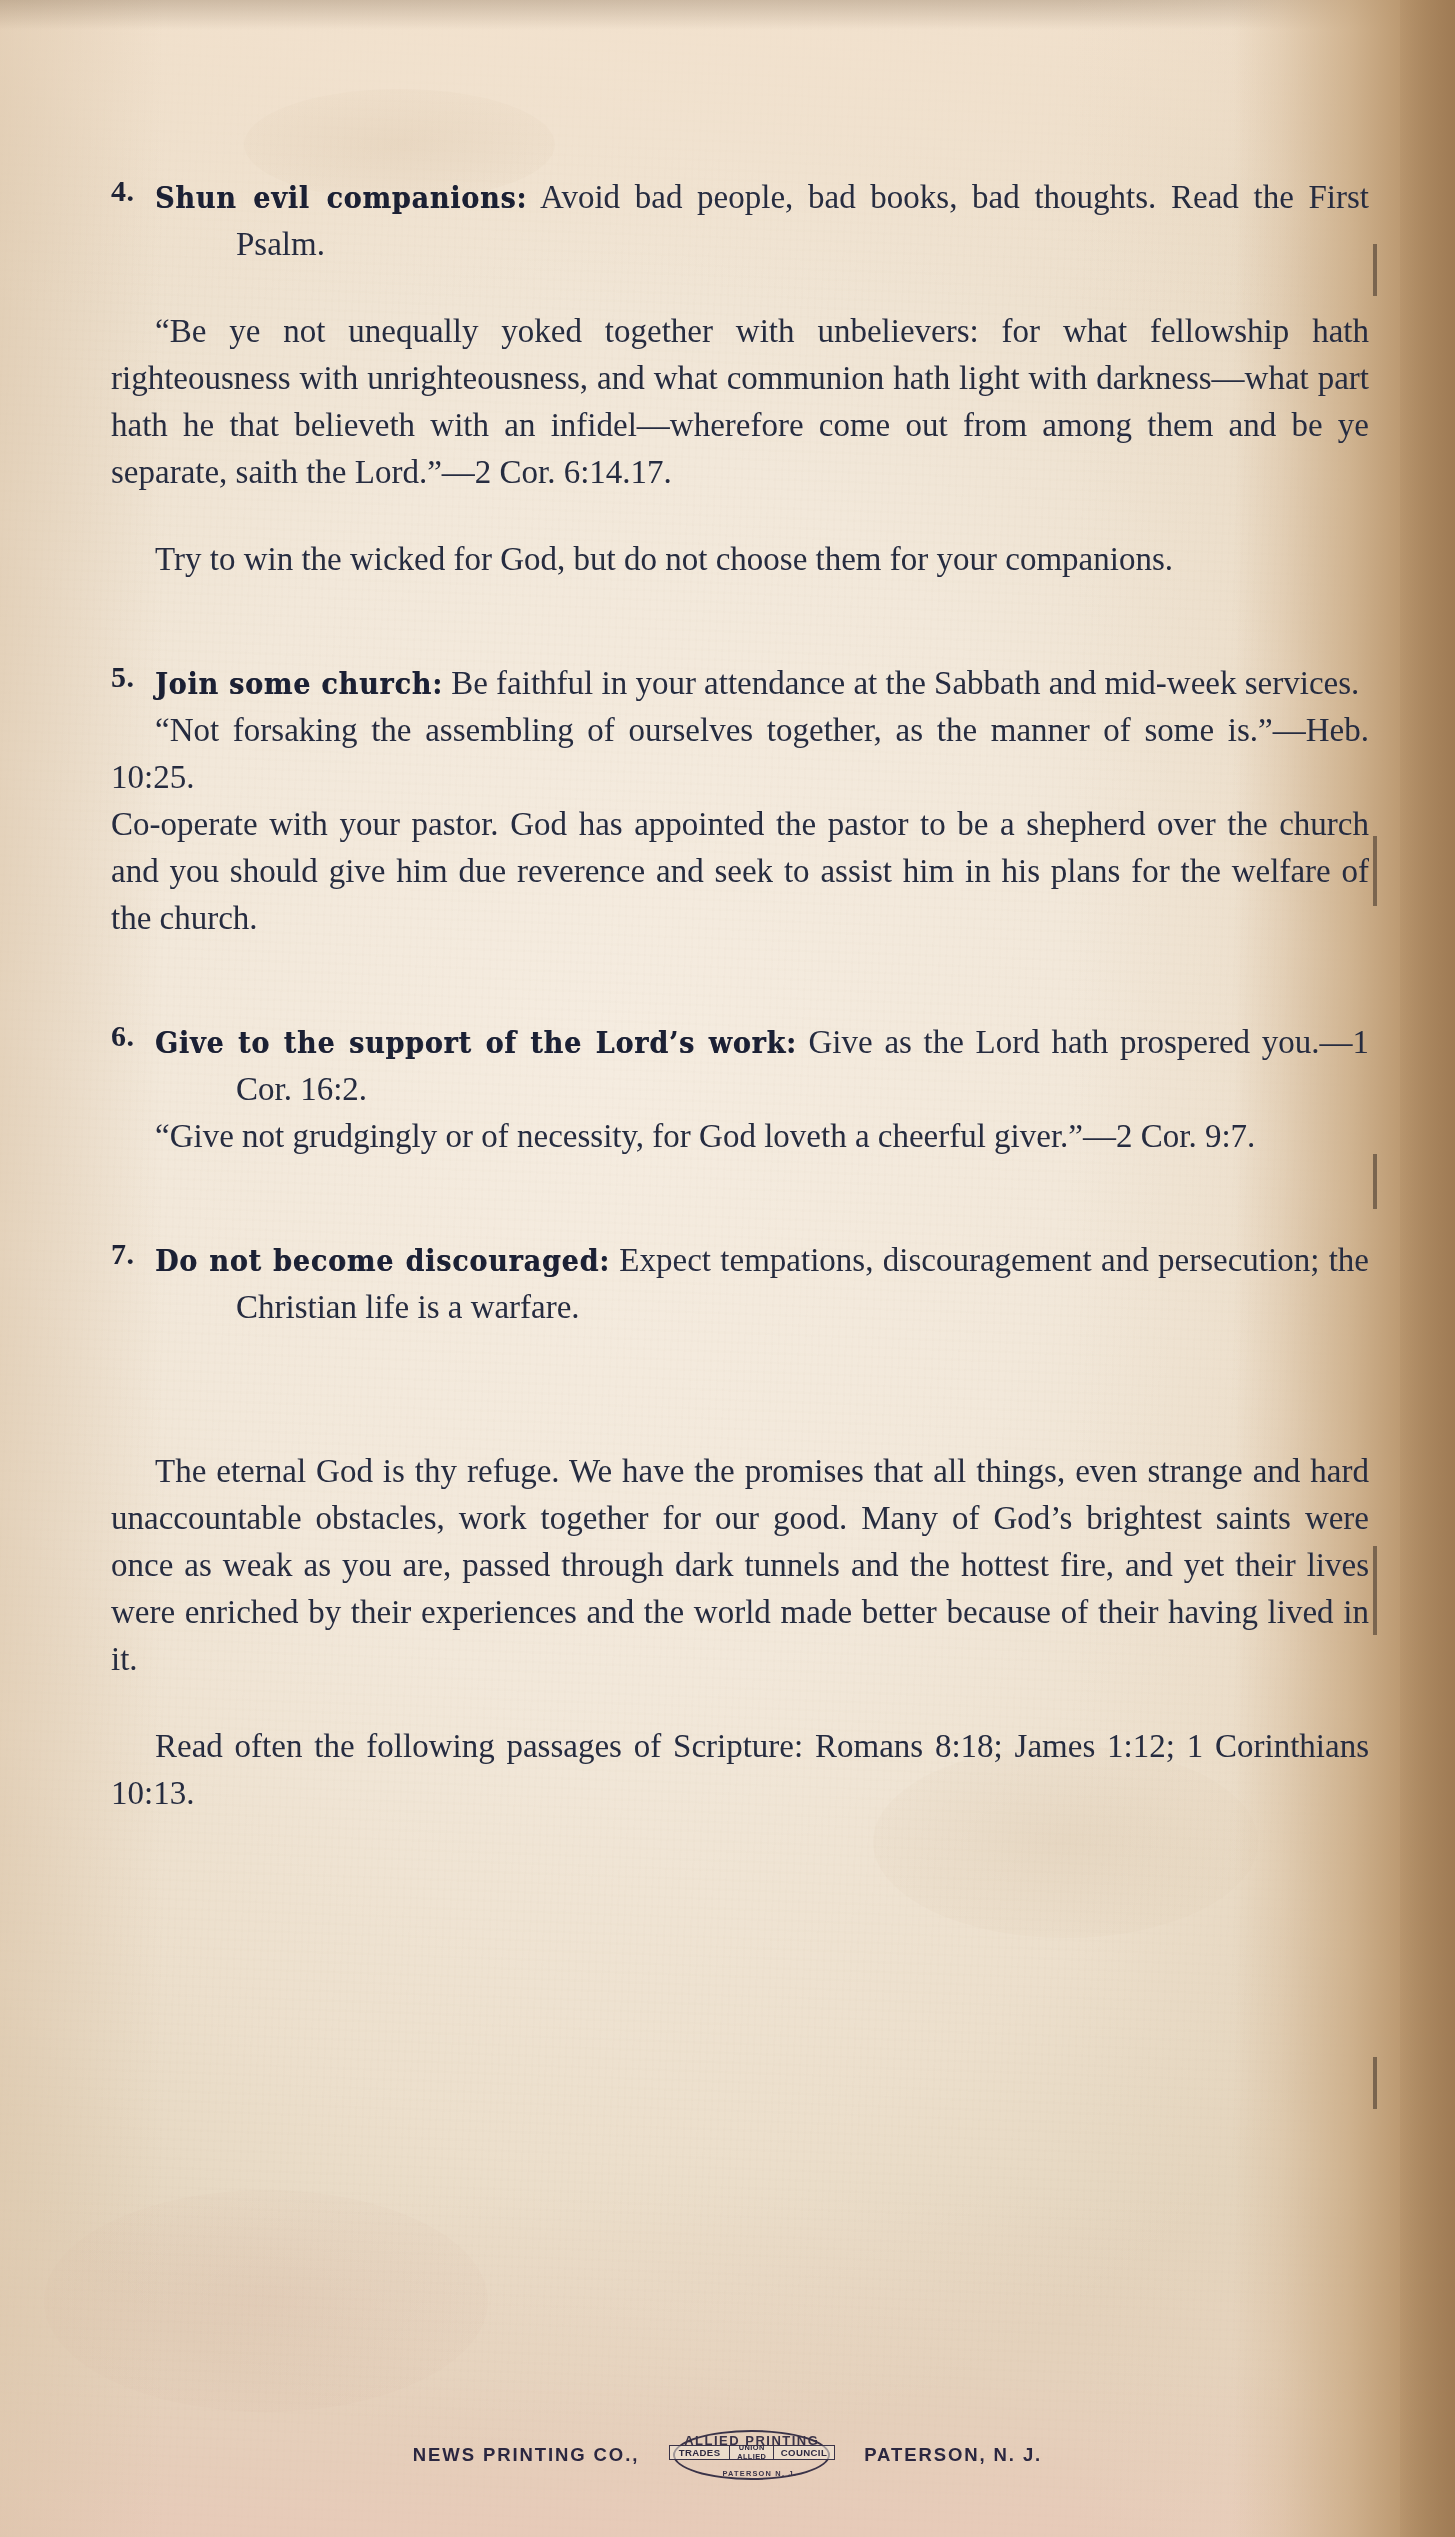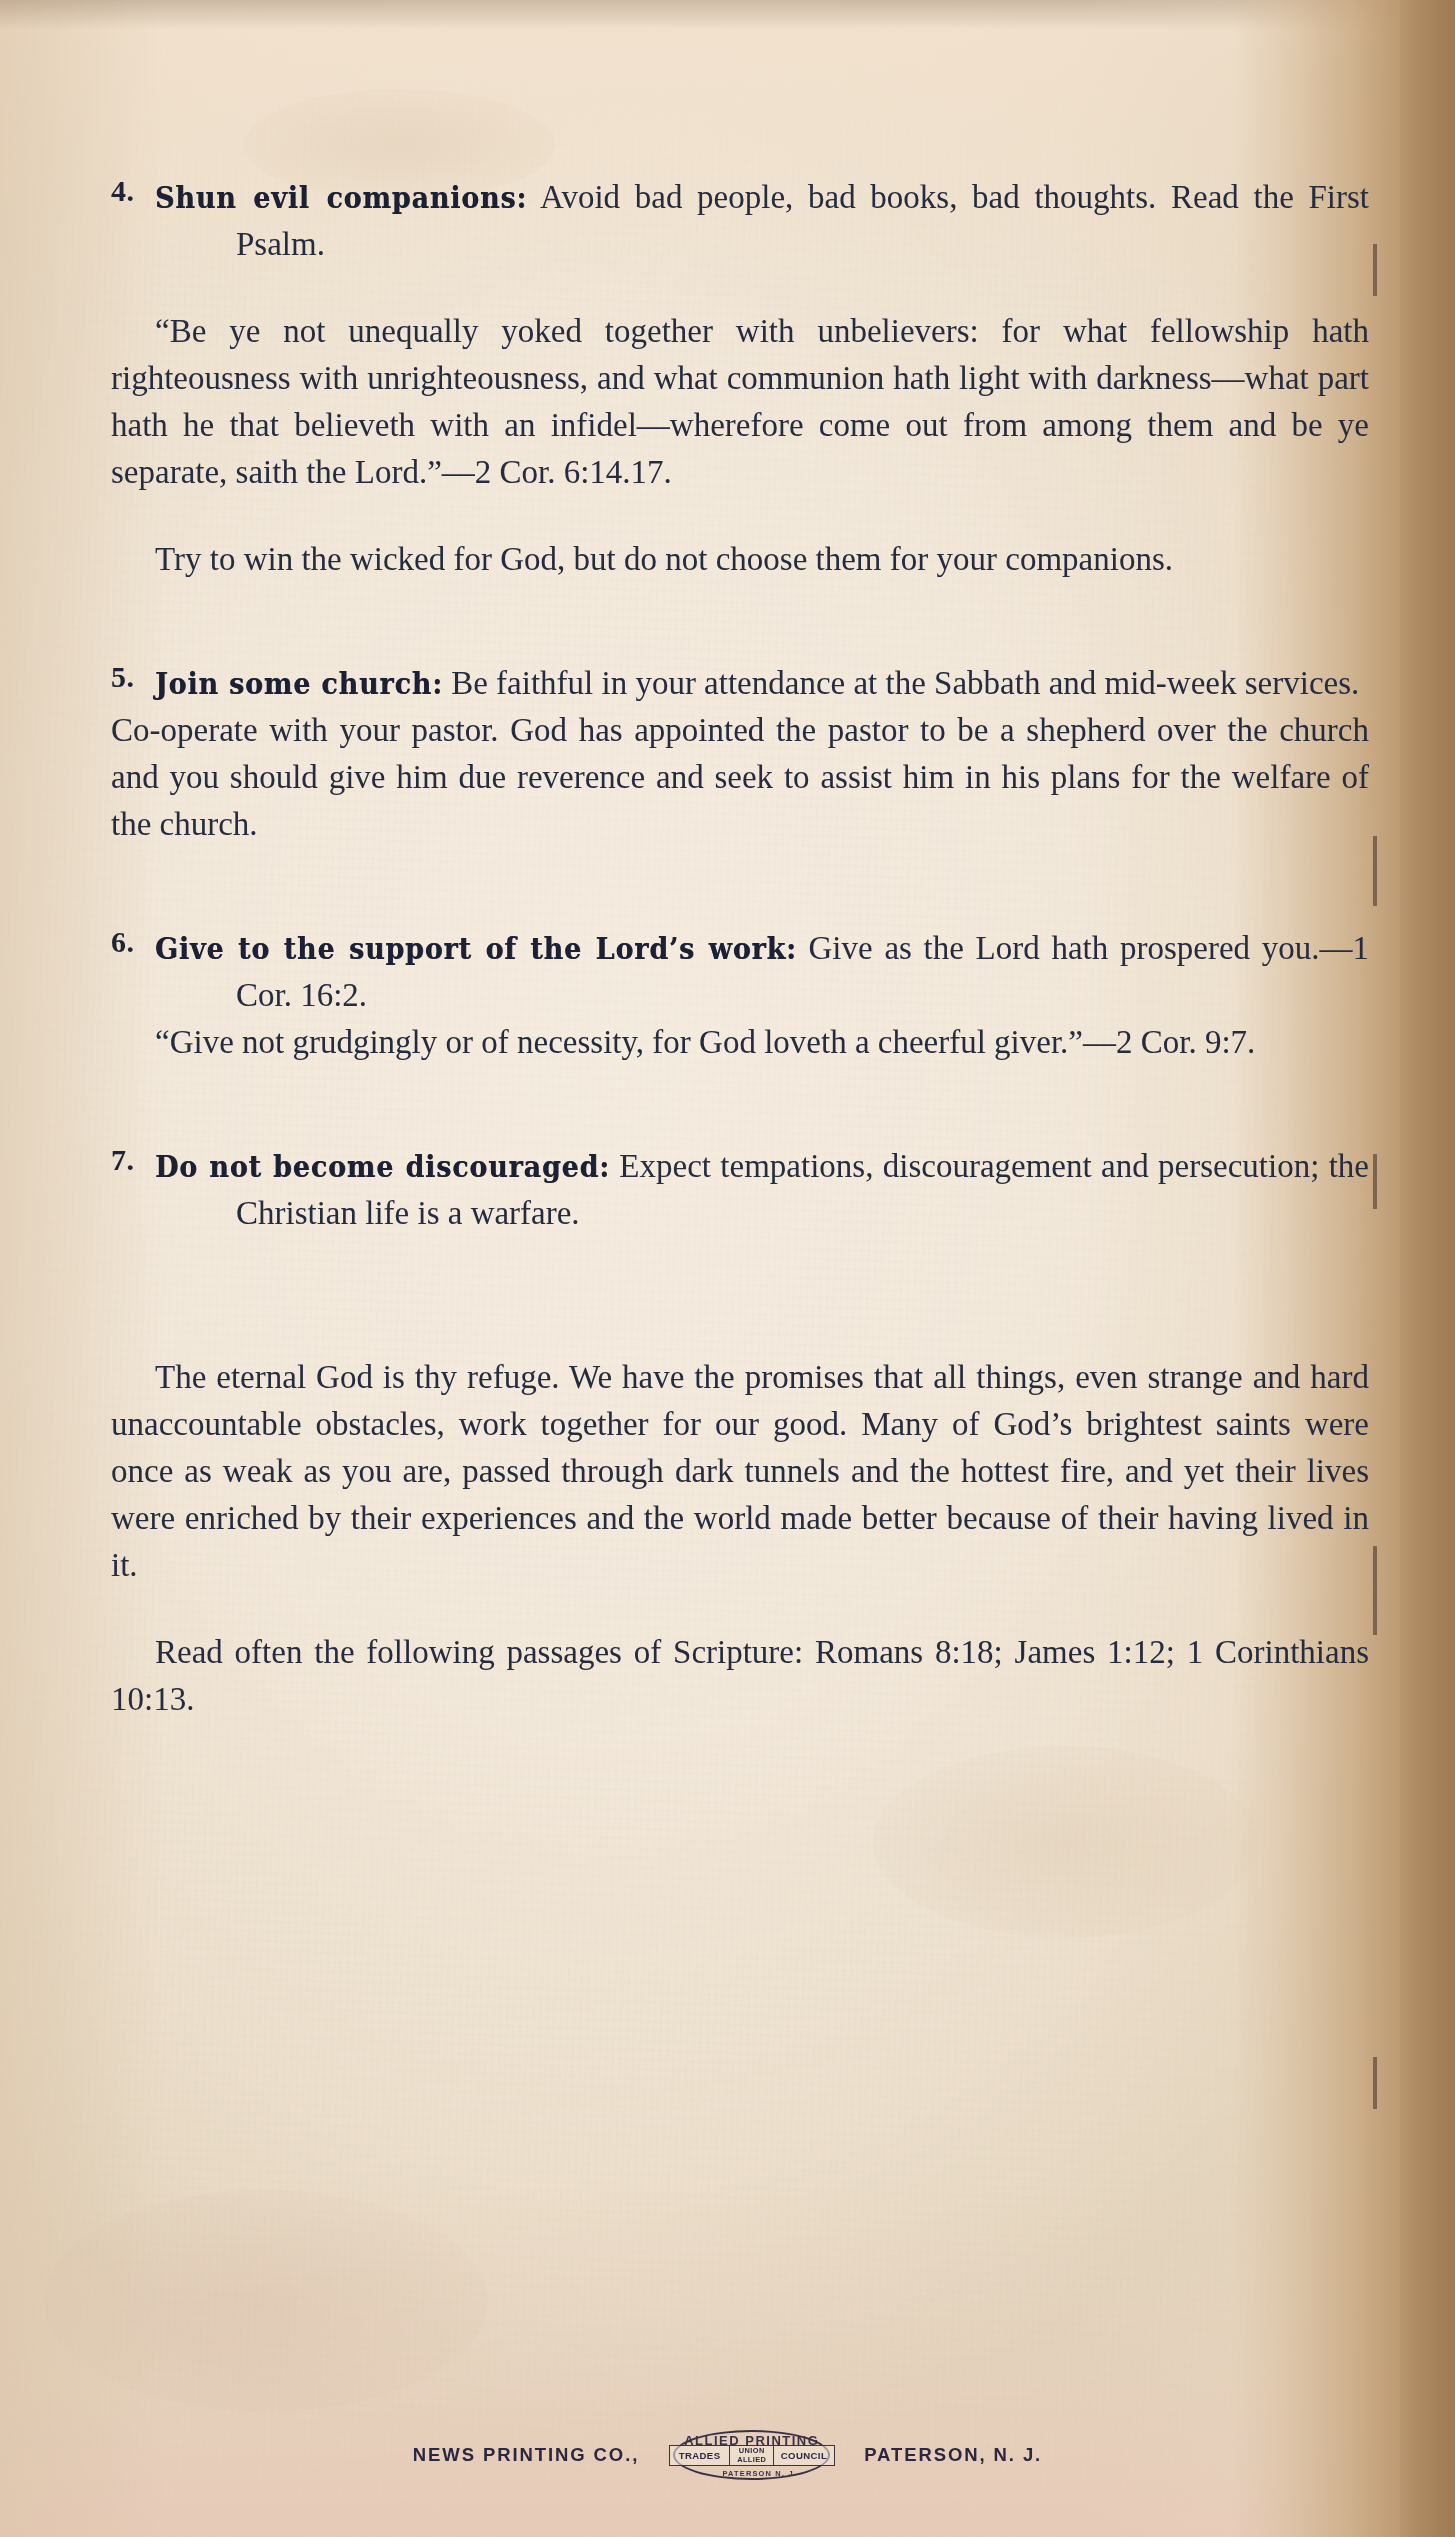--- a/index.html
+++ b/index.html
@@ -212,21 +212,21 @@
     font-size: 7.4px;
     font-weight: bold;
     letter-spacing: 1.2px;
     color: #3a3348;
   }
   .union-bar {
     position: absolute;
     top: 15px;
     left: -4.4px;
     right: -4.4px;
-    height: 21px;
+    height: 15px;
     display: flex;
     align-items: stretch;
     text-align: center;
   }
   .union-cell {
     flex: 1;
     border: 1.5px solid #3a3348;
     display: flex;
     align-items: center;
     justify-content: center;
@@ -297,20 +297,21 @@
 
     <p class="indent">Try to win the wicked for God, but do not choose them for your companions.</p>
 
     <div class="gap-xl"></div>
 
     <div class="item">
       <span class="num">5.</span>
       <p class="hang lead"><span class="gothic">Join some church:</span><span> Be faithful in your attendance at the Sabbath and mid-week services.</span></p>
     </div>
 
+    <p class="indent">“Not forsaking the assembling of ourselves together, as the manner of some is.”—Heb. 10:25.</p>
     <p>Co-operate with your pastor.  God has appointed the pastor to be a shepherd over the church and you should give him due reverence and seek to assist him in his plans for the welfare of the church.</p>
 
     <div class="gap-xl"></div>
 
     <div class="item">
       <span class="num">6.</span>
       <p class="hang lead"><span class="gothic">Give to the support of the Lord’s work:</span><span>  Give as the Lord hath prospered you.—1 Cor. 16:2.</span></p>
     </div>
 
     <p class="indent">“Give not grudgingly or of necessity, for God loveth a cheerful giver.”—2 Cor. 9:7.</p>

